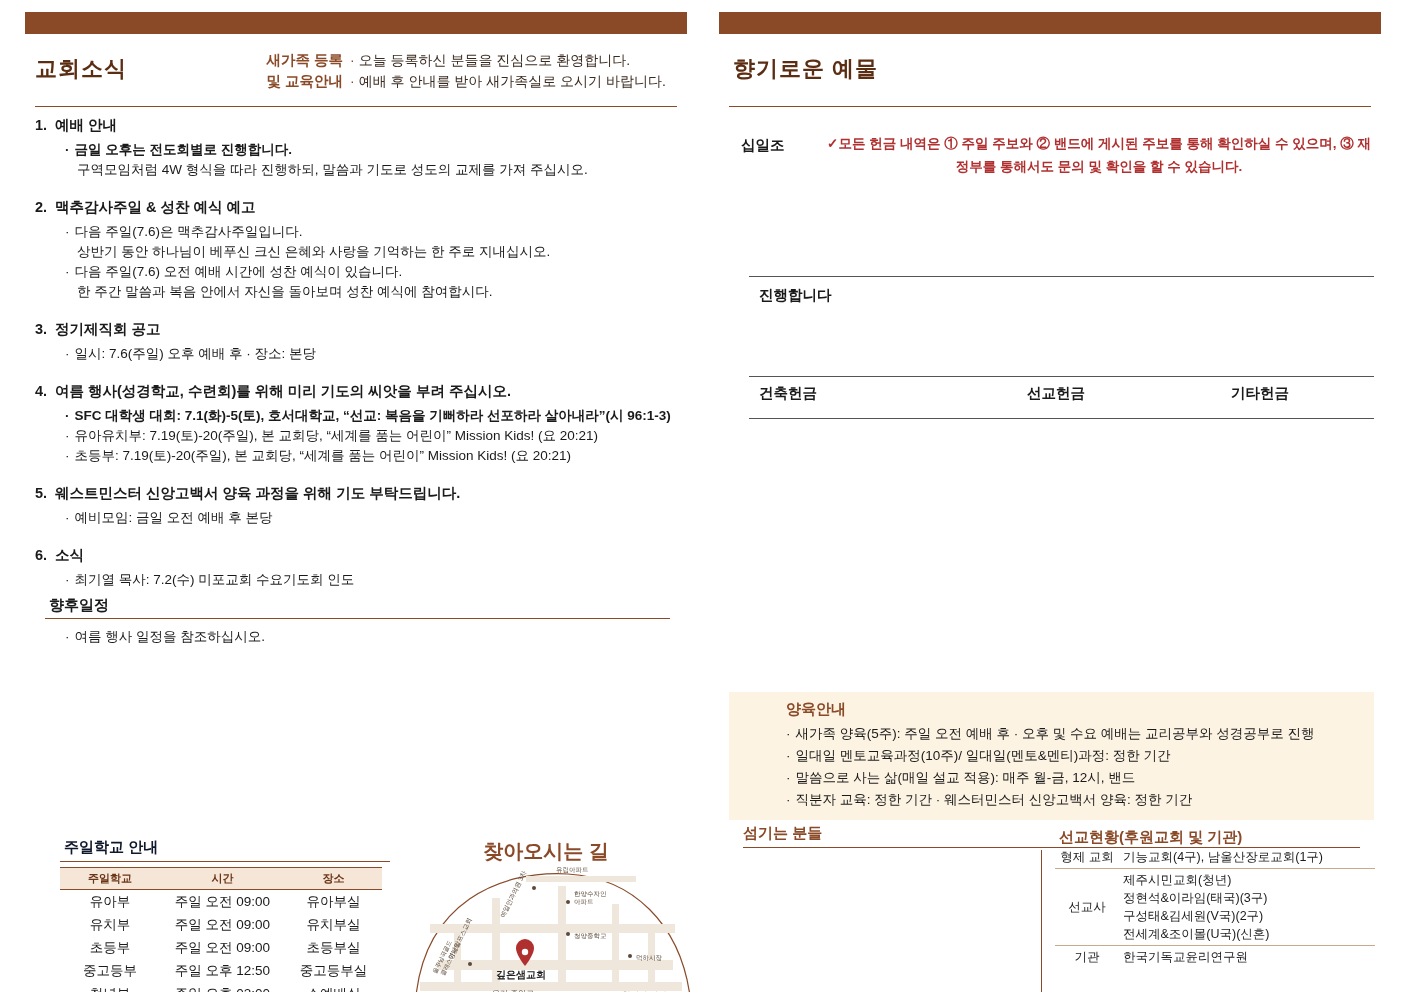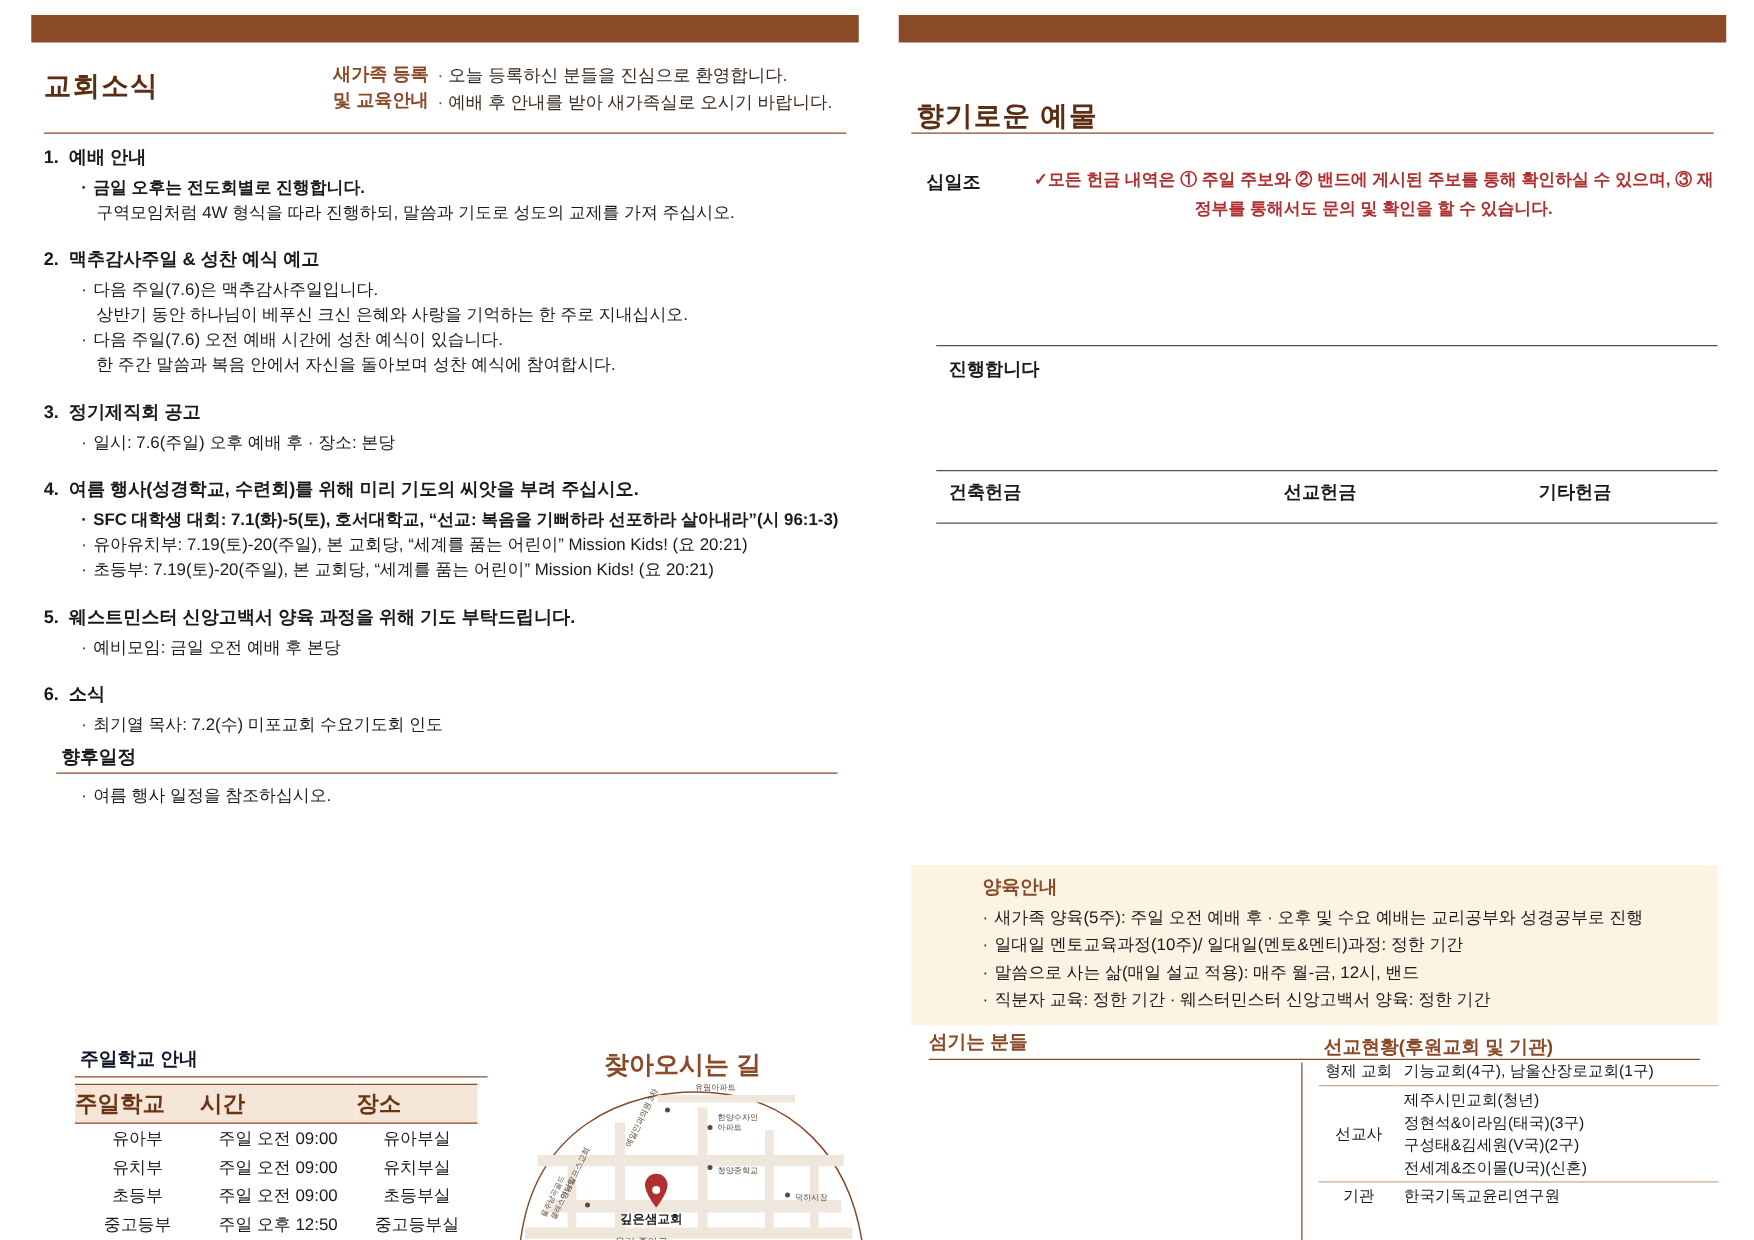--- a/index.html
+++ b/index.html
@@ -53,34 +53,34 @@
   .future-title { font-size:15px; font-weight:bold; color:#1a1a1a; padding-left:14px; margin-top:6px; }
   .hr-thin { border-top:1px solid #8a4a28; margin:3px 10px 8px 10px; }
 
   
   .bottom-left-wrap { position:absolute; left:35px; top:802px; width:642px; height:170px; }
   .sunday-box { position:absolute; left:0; top:0; width:330px; height:170px; }
   .sunday-title { font-size:15px; font-weight:bold; color:#0f172a; padding:2px 0 4px 4px; }
   .sunday-hr { border-top:1.4px solid #8a4a28; margin-bottom:5px; }
   table.sch { border-collapse:collapse; width:322px; font-size:13.5px; }
   table.sch th {
-    background:#f5e6d8; color:#6b3414; font-weight:bold; font-size:18px;
+    background:#f5e6d8; color:#6b3414; font-weight:bold; font-size:11px;
     border-top:1px solid #8a4a28; border-bottom:1px solid #8a4a28;
-    padding:3px 0; text-align:left;
+    padding:3px 0; text-align:center;
   }
   table.sch td { padding:2.5px 0; text-align:center; color:#1a1a1a; }
   table.sch tr.last td { border-bottom:1.4px solid #8a4a28; }
 
   .map-box { position:absolute; left:330px; top:0; width:312px; height:170px; }
   .map-title { font-size:20px; font-weight:bold; color:#8a4a28; text-align:center; padding-top:2px; }
   .map-canvas { position:absolute; left:18px; top:28px; width:290px; height:140px; }
   .map-church { position:absolute; font-size:10px; font-weight:bold; color:#222; }
 
   
-  .offer-head { position:relative; height:62px;margin-top:24px; }
+  .offer-head { position:relative; height:62px; }
   .offer-title { position:absolute; left:14px; top:20px; font-size:22px; font-weight:bold; color:#5b2d12; letter-spacing:1px; }
   .hr-main-r { position:absolute; left:10px; top:72px; width:642px; border-top:1.6px solid #8a4a28; }
 
   .tithe-row { position:absolute; left:10px; top:84px; width:645px; }
   .tithe-label { position:absolute; left:12px; top:18px; font-size:14.5px; font-weight:bold; color:#1a1a1a; }
   .tithe-text {
     position:absolute; left:96px; top:14px; width:548px;
     font-size:13.5px; font-weight:bold; color:#b03030; line-height:23px; text-align:center;
   }
   .tithe-text .chk { color:#b03030; }

